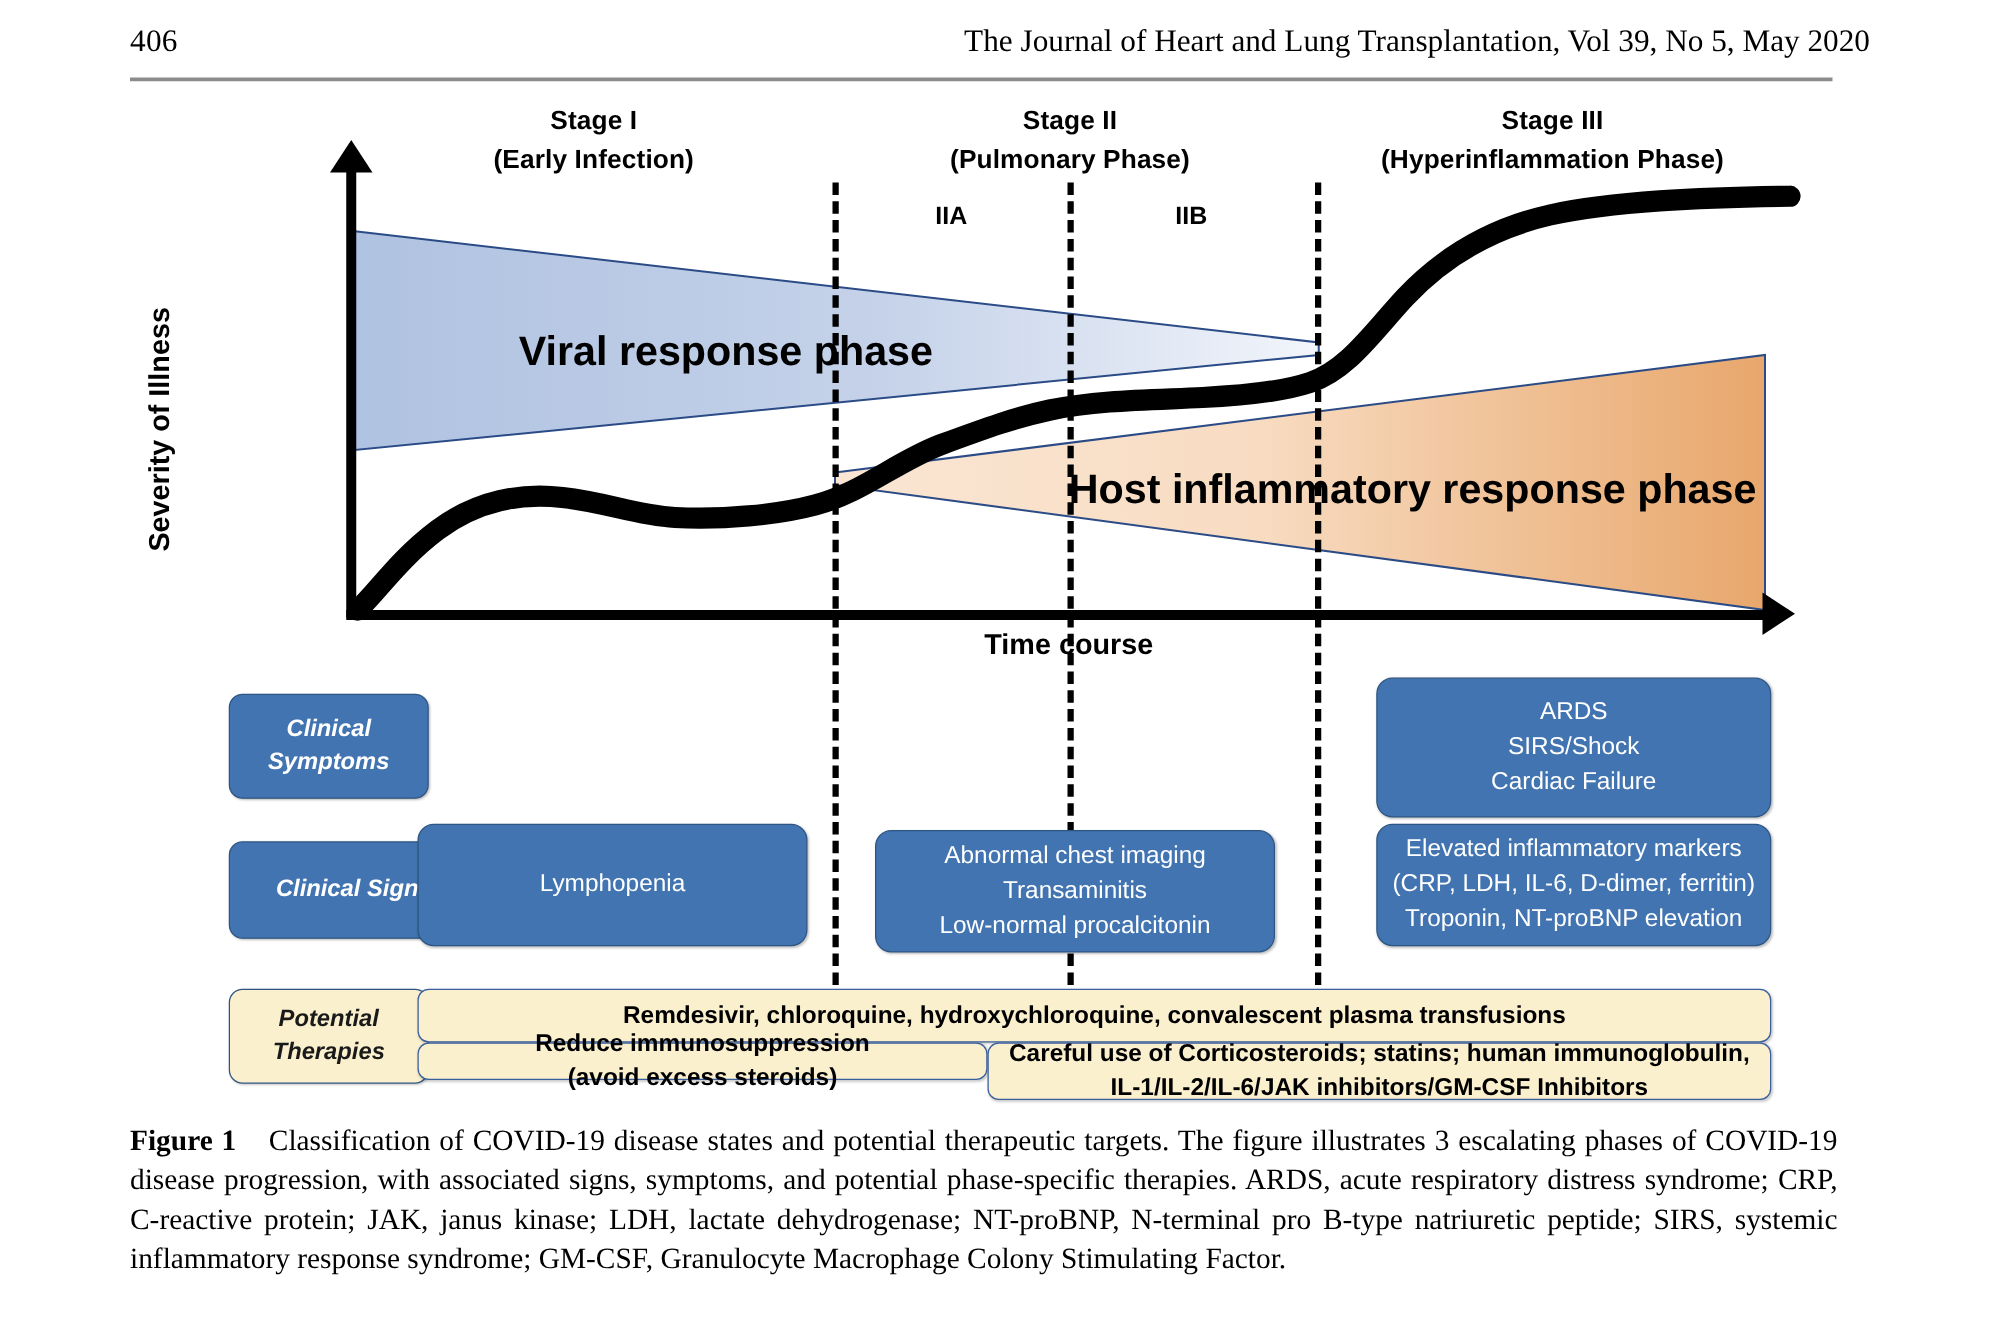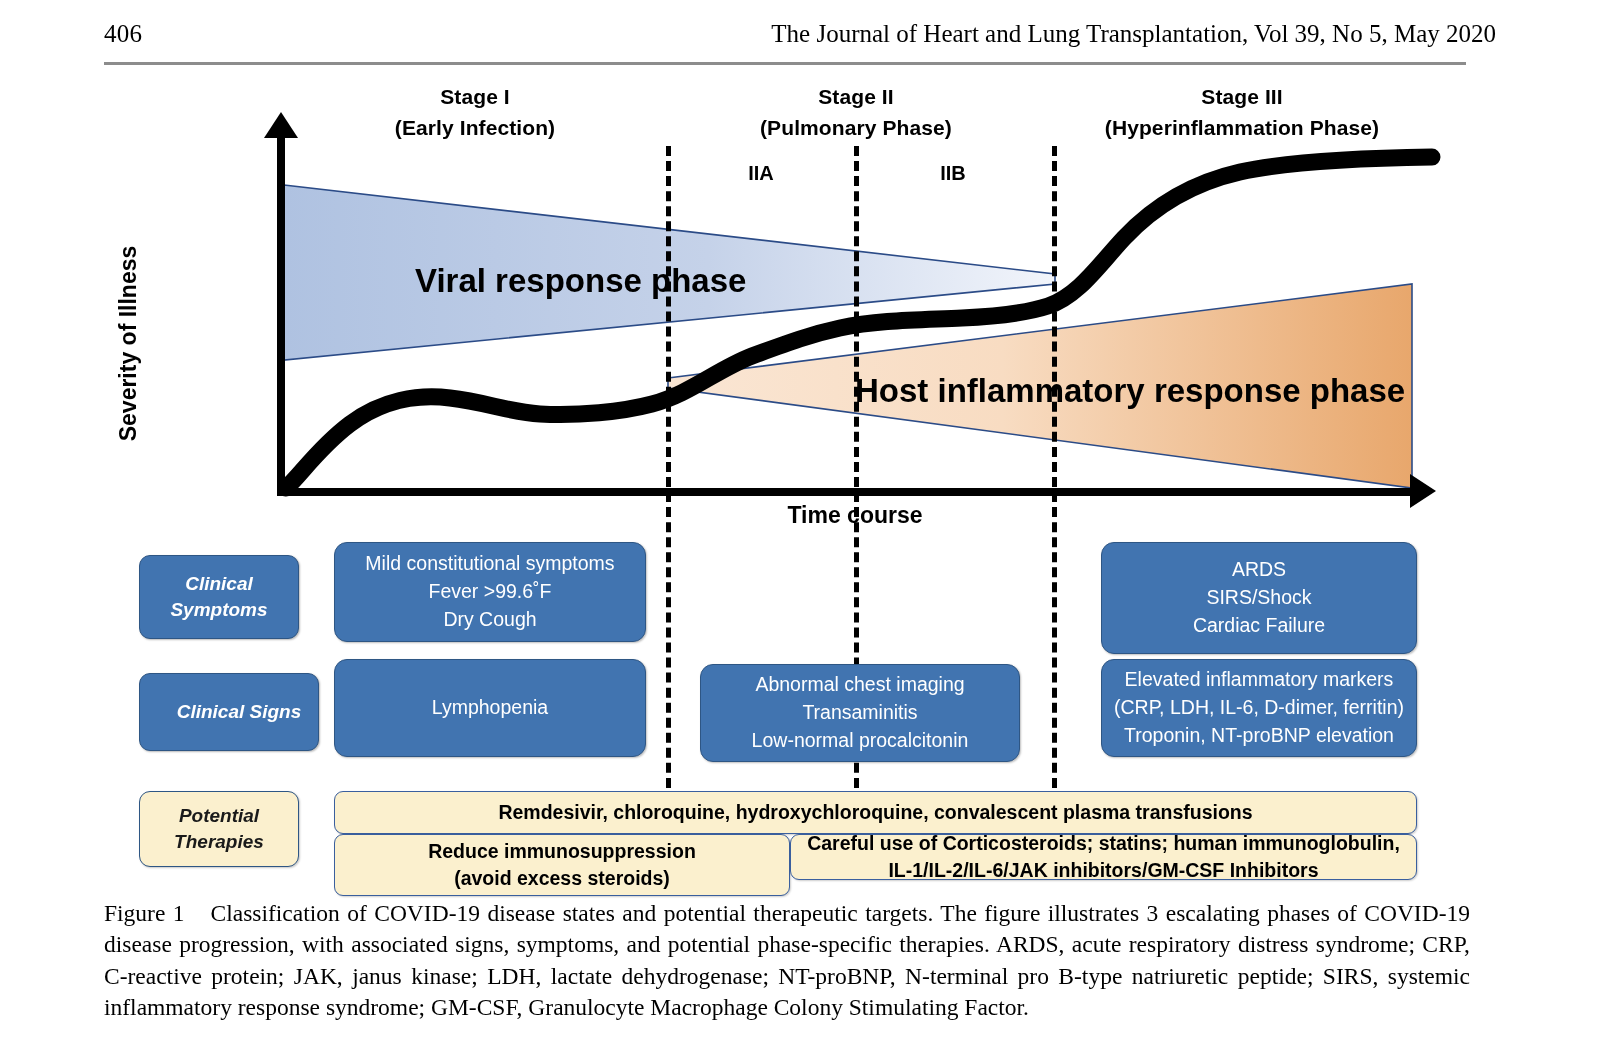--- a/index.html
+++ b/index.html
@@ -96,21 +96,21 @@
 
   
   #curve{position:absolute;left:0;top:0;width:1600px;height:470px;}
 
   
   .row-label{
     position:absolute;
     display:flex;align-items:center;justify-content:center;
     text-align:center;
     border-radius:11px;
-    font-style:italic;font-weight:bold;font-size:19px;line-height:1.35;
+    font-style:italic;font-weight:bold;font-size:19px;line-height:1.35;margin-left:44px;
   }
   .row-label.blue{
     background:#4174B0;border:1.5px solid #2E5684;color:#fff;
     box-shadow:1px 1px 2px rgba(0,0,0,.28);
   }
   .row-label.cream{
     background:#FBF0CE;border:1.8px solid #2E5684;color:#1a1a1a;
     box-shadow:1px 1px 2px rgba(0,0,0,.22);
   }
 
@@ -137,21 +137,21 @@
   }
 
   
   #caption{
     position:absolute;left:104px;top:898px;width:1366px;
     font-family:"Liberation Serif", serif;
     font-size:23.5px;line-height:1.33;
     text-align:justify;
     color:#000;
   }
-  #caption b{font-family:"Liberation Serif", serif;font-weight:normal;}
+  #caption b{font-family:"Liberation Serif", serif;font-weight:bold;}
   #caption .cap-gap{display:inline-block;width:26px;}
 
   #bottom-rule{
     position:absolute;left:0;top:1055px;width:1600px;height:6px;background:#ffffff;
   }
   #left-edge{
     position:absolute;left:0;top:0;width:14px;height:1061px;background:#ffffff;
   }
 </style>
 </head>
@@ -231,27 +231,20 @@
   <div class="divider" id="divider-2"></div>
   <div class="divider" id="divider-3"></div>
 
   <div class="row-label blue" style="left:139px;top:487px;width:158px;height:82px;">
     <div>
       <span>Clinical</span><br>
       <span>Symptoms</span>
     </div>
   </div>
 
-  <div class="cell" style="left:334px;top:474px;width:312px;height:100px;">
-    <div>
-      <span>Mild constitutional symptoms</span><br>
-      <span>Fever &gt;99.6˚F</span><br>
-      <span>Dry Cough</span>
-    </div>
-  </div>
 
 
   <div class="cell" style="left:1101px;top:474px;width:316px;height:112px;">
     <div>
       <span>ARDS</span><br>
       <span>SIRS/Shock</span><br>
       <span>Cardiac Failure</span>
     </div>
   </div>
 
@@ -287,21 +280,21 @@
     <div>
       <span>Potential</span><br>
       <span>Therapies</span>
     </div>
   </div>
 
   <div class="therapy" style="left:334px;top:723px;width:1083px;height:43px;">
     <span>Remdesivir, chloroquine, hydroxychloroquine, convalescent plasma transfusions</span>
   </div>
 
-  <div class="therapy" style="left:334px;top:766px;width:456px;height:62px;">
+  <div class="therapy" style="left:334px;top:766px;width:456px;height:30px;">
     <div>
       <span>Reduce immunosuppression</span><br>
       <span>(avoid excess steroids)</span>
     </div>
   </div>
 
   <div class="therapy" style="left:790px;top:766px;width:627px;height:46px;">
     <div>
       <span>Careful use of Corticosteroids; statins;  human immunoglobulin,</span><br>
       <span>IL-1/IL-2/IL-6/JAK inhibitors/GM-CSF Inhibitors</span>

